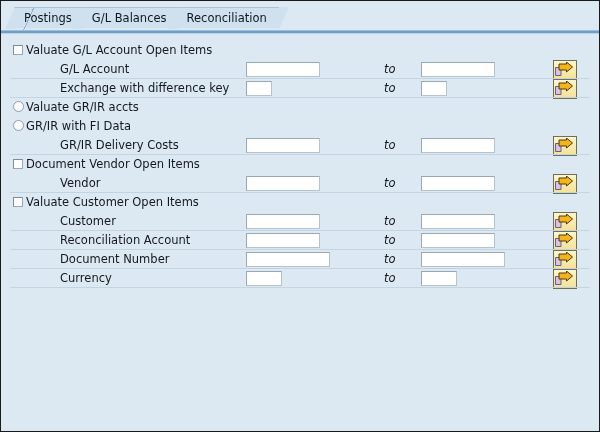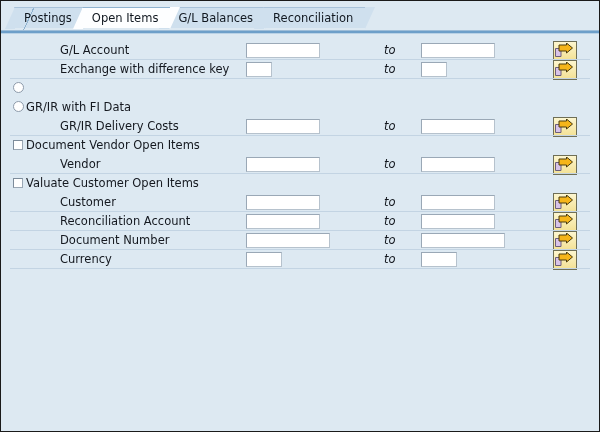--- a/index.html
+++ b/index.html
@@ -170,23 +170,20 @@
 
 <div class="screen">
   <div class="frame">
     <div class="frame-inner"></div>
 
     <div class="tabstrip">
       <div class="tabs" id="tabs-host">
           <div class="tab">
             <span class="tab-label">Postings</span>
           </div>
-          <div class="tab active">
-            <span class="tab-label">Open Items</span>
-          </div>
           <div class="tab">
             <span class="tab-label">G/L Balances</span>
           </div>
           <div class="tab">
             <span class="tab-label">Reconciliation</span>
           </div>
         </div>
       <svg class="tabedges" viewBox="0 0 600 34">
         <g stroke="#8fb3d0" stroke-width="1" fill="none" shape-rendering="crispEdges">
           <path d="M22.5 29.5 L32.5 7.5"></path>
@@ -194,20 +191,24 @@
       </svg>
       <div class="tabrule">
         <div class="l1"></div>
           <div class="l2"></div>
           <div class="l3"></div>
       </div>
     </div>
 
     <div class="panel" id="panel">
         <div class="spacer" style="height: 7px;"></div>
+        <div class="cbrow">
+          <span class="cb"></span>
+          <span class="cb-label">Valuate G/L Account Open Items</span>
+        </div>
         <div class="row">
           <span class="label">G/L Account</span>
           <input type="text" class="inp" value="" style="left: 244px; width: 74px;">
           <span class="toword">to</span>
           <input type="text" class="inp" value="" style="left: 419px; width: 74px;">
           <button class="msbtn" style="left: 551px; top: 0px;">
             <svg width="20" height="16" viewBox="0 0 20 16">
               <path d="M1.5 5.5 L7 5.5 L7 13.5 L1.5 13.5 Z" fill="#d8c3e8" stroke="#6b5f7a" stroke-width="1"></path>
               <path d="M5 2 L12.5 2 L12.5 0 L18.5 5 L12.5 10 L12.5 8 L5 8 Z" fill="#f5b51a" stroke="#4a3c10" stroke-width="1" stroke-linejoin="miter"></path>
             </svg>
@@ -222,20 +223,21 @@
           <button class="msbtn" style="left: 551px; top: 0px;">
             <svg width="20" height="16" viewBox="0 0 20 16">
               <path d="M1.5 5.5 L7 5.5 L7 13.5 L1.5 13.5 Z" fill="#d8c3e8" stroke="#6b5f7a" stroke-width="1"></path>
               <path d="M5 2 L12.5 2 L12.5 0 L18.5 5 L12.5 10 L12.5 8 L5 8 Z" fill="#f5b51a" stroke="#4a3c10" stroke-width="1" stroke-linejoin="miter"></path>
             </svg>
           </button>
           <div class="rule"></div>
         </div>
         <div class="rbrow">
           <span class="rb"></span>
+          <span class="rb-label">Valuate GR/IR accts</span>
         </div>
         <div class="rbrow">
           <span class="rb"></span>
           <span class="rb-label">GR/IR with FI Data</span>
         </div>
         <div class="row">
           <span class="label">GR/IR Delivery Costs</span>
           <input type="text" class="inp" value="" style="left: 244px; width: 74px;">
           <span class="toword">to</span>
           <input type="text" class="inp" value="" style="left: 419px; width: 74px;">

